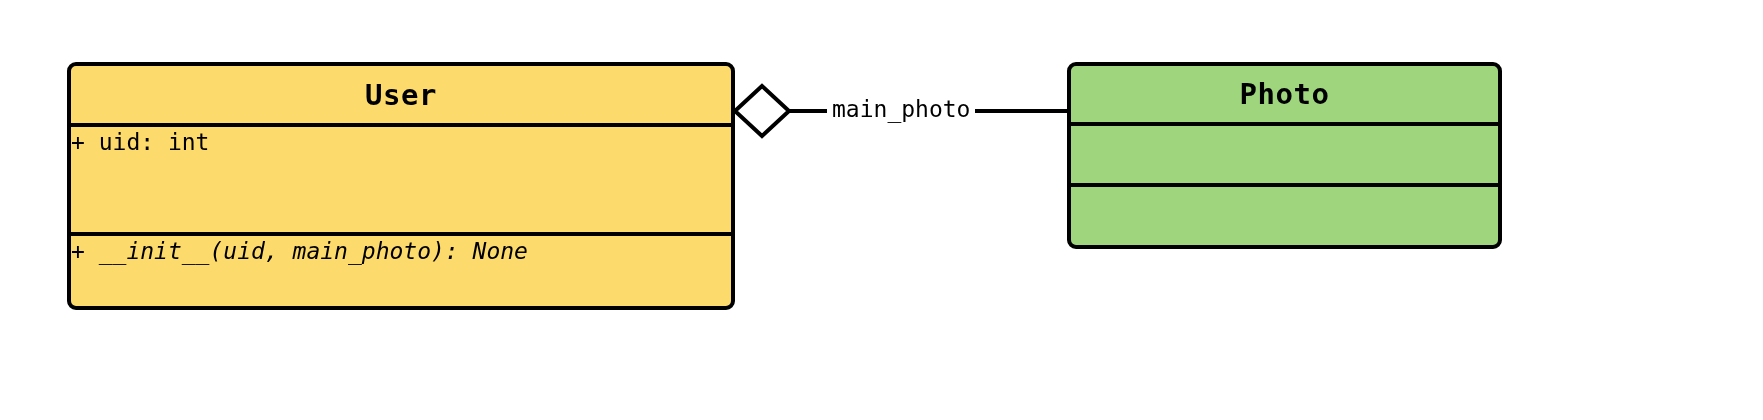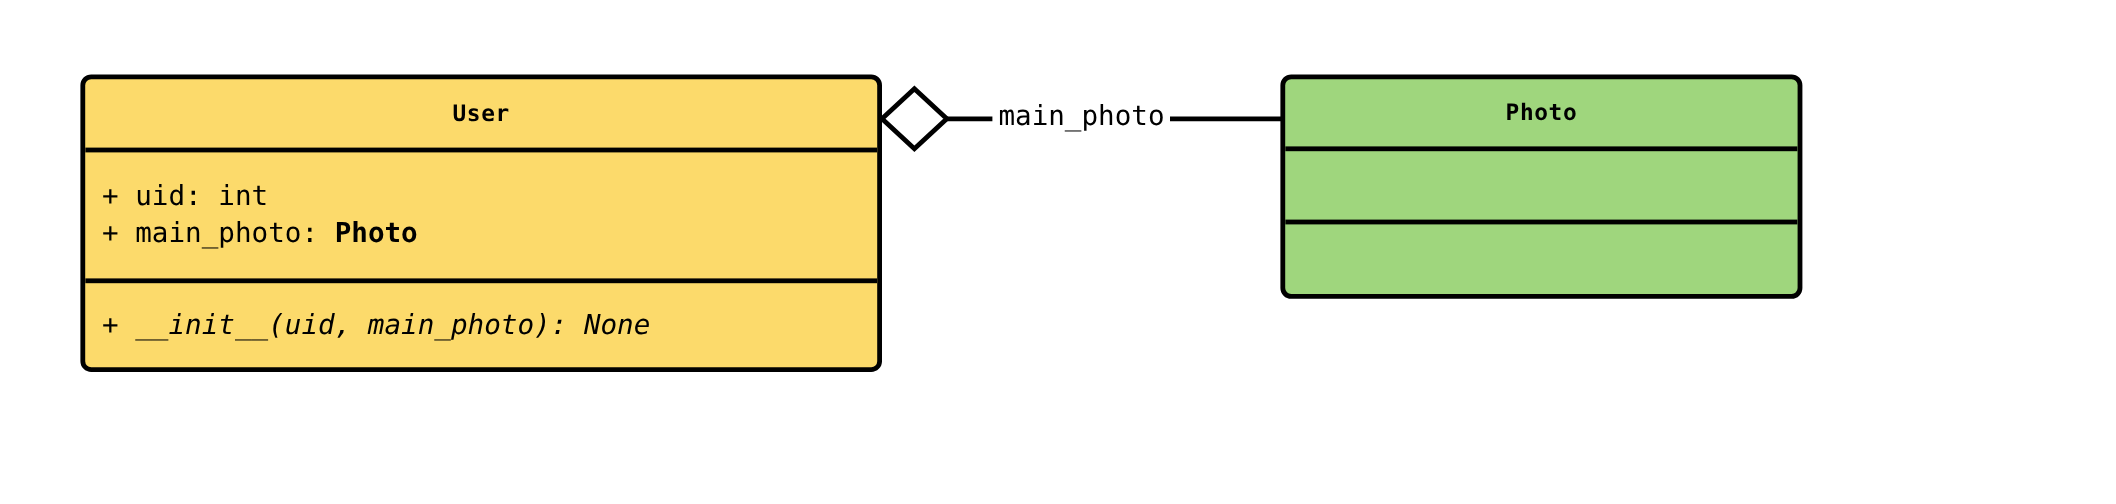--- a/index.html
+++ b/index.html
@@ -51,54 +51,53 @@
   .compartment + .compartment {
     border-top: 4px solid #000000;
   }
 
   
   .compartment.title-compartment {
     display: flex;
     align-items: center;
     justify-content: center;
     font-weight: bold;
-    font-size: 19px;
+    font-size: 29px;
     letter-spacing: 0.5px;
     color: #000000;
     text-align: right;
   }
   .user-class .title-compartment { height: 57px; }
   .photo-class .title-compartment { height: 57px; }
 
   
   .compartment.members-compartment {
     display: flex;
     flex-direction: column;
-    justify-content: center;
-    padding: 0 14px;
+    padding: 0 0;
     font-size: 23px;
     line-height: 31px;
     color: #000000;
   }
   .user-class .attrs-compartment { height: 109px; }
   .user-class .methods-compartment { height: 74px; font-style: italic; }
   .photo-class .empty-compartment { height: 63px; }
 
   .member-line {
     white-space: pre;
   }
   .member-line .type-ref {
     font-weight: bold;
   }
 
   
   .connector {
     position: absolute;
     left: 735px;
-    top: 66px;
+    top: 78px;
     width: 333px;
     height: 70px;
   }
   .connector svg {
     display: block;
     overflow: visible;
   }
   .assoc-label {
     position: absolute;
     left: 92px;
@@ -114,21 +113,20 @@
 </head>
 <body>
 
 <div id="canvas">
 
   <div class="uml-class user-class">
     <div class="compartment title-compartment">User</div>
 
     <div class="compartment members-compartment attrs-compartment">
       <div class="member-line">+ uid: int</div>
-      <div class="member-line"><span>+ main_photo: </span><span class="type-ref">Photo</span></div>
     </div>
 
     <div class="compartment members-compartment methods-compartment">
       <div class="member-line">+ __init__(uid, main_photo): None</div>
     </div>
   </div>
 
   <div class="connector">
     <svg width="333" height="70" viewBox="0 0 333 70" xmlns="http://www.w3.org/2000/svg">
 

